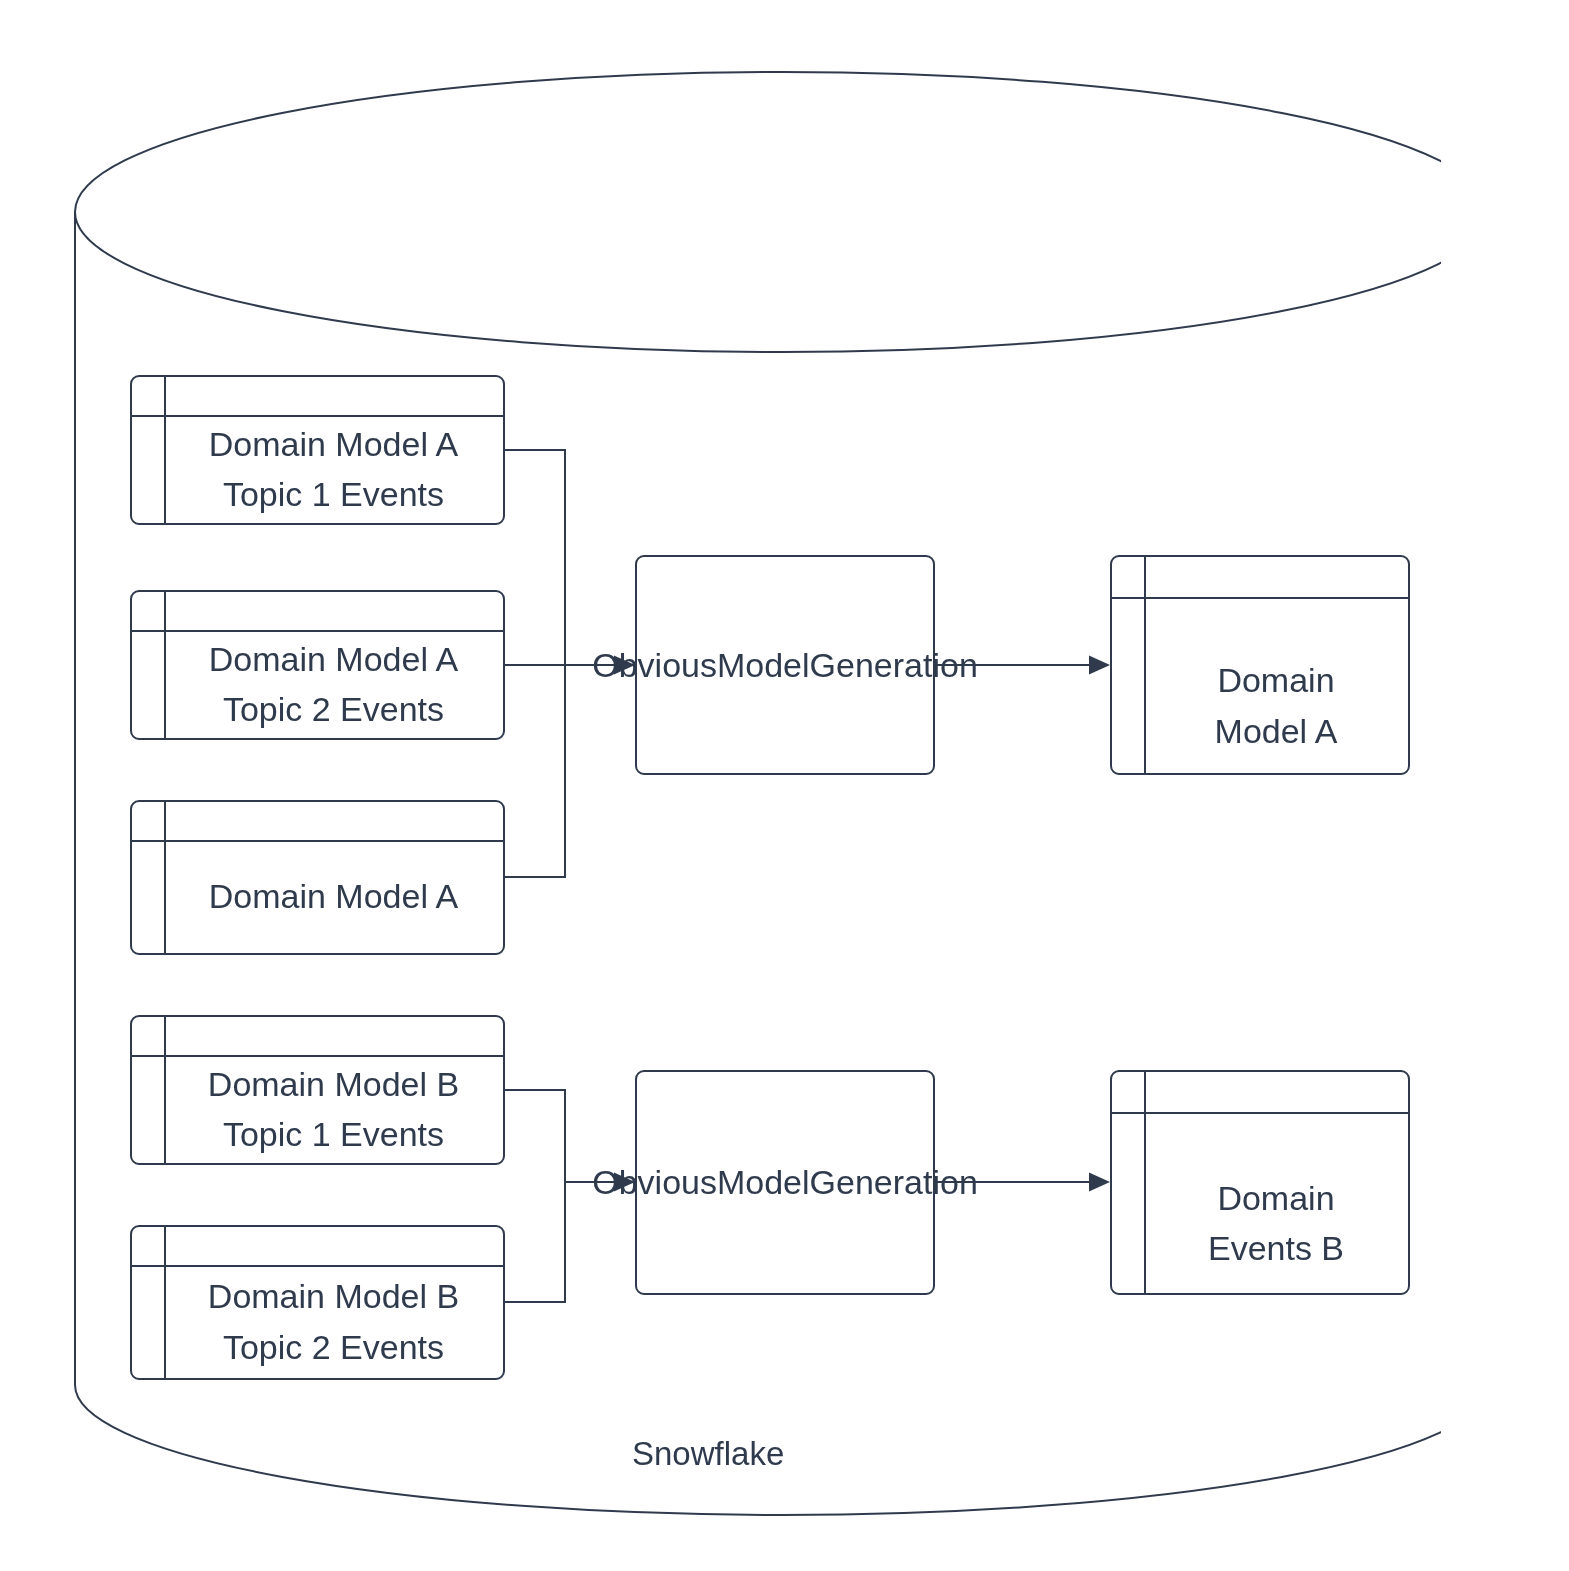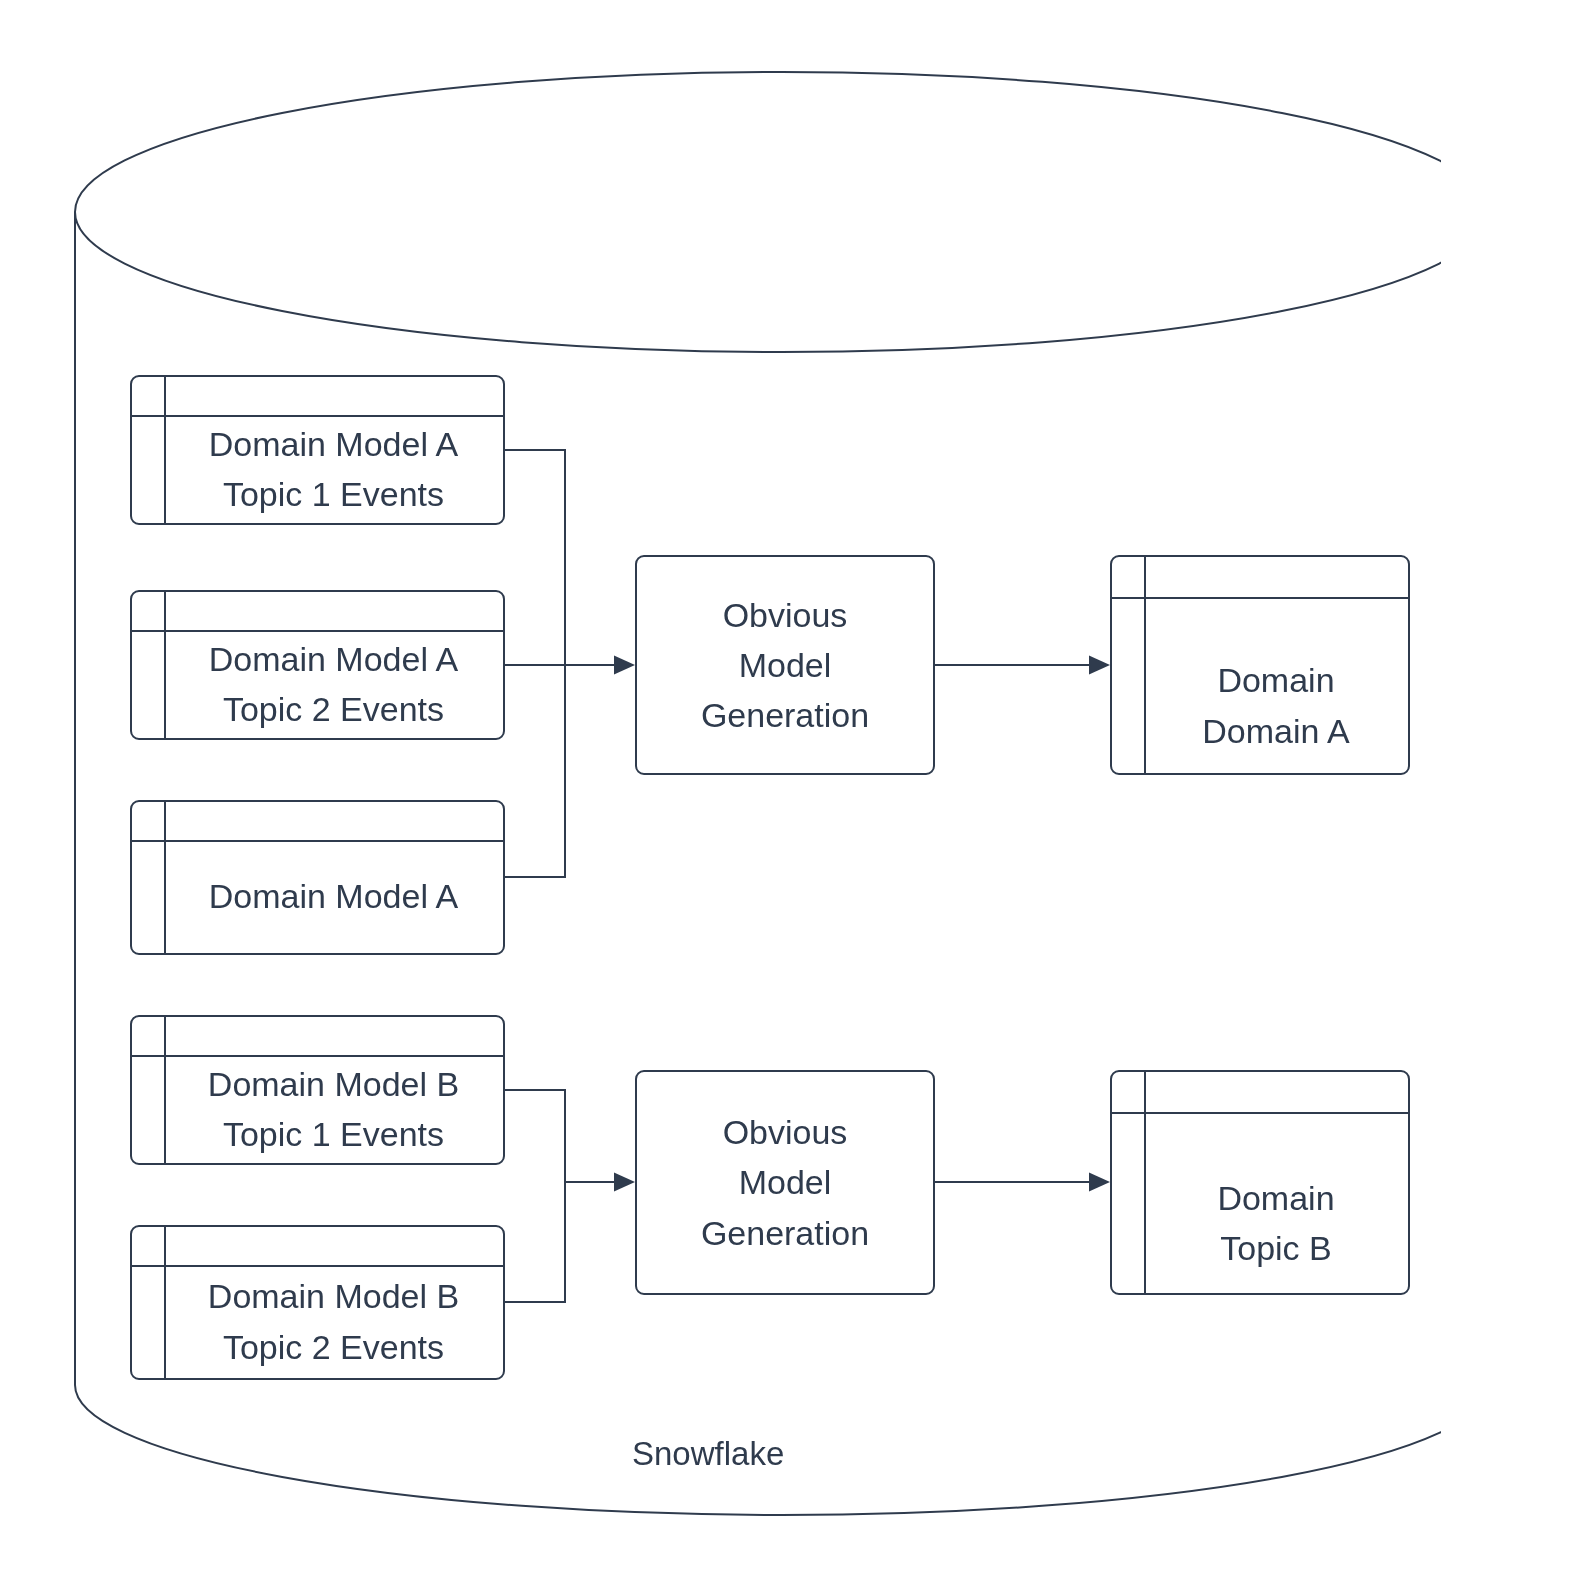--- a/index.html
+++ b/index.html
@@ -55,21 +55,21 @@
     font-size:34px;
     line-height:1.48;
     color:var(--text);
   }
   
   .output-table .header-line{top:40px;}
   .output-table .table-label{top:40px;margin-top:41px;}
   
   .process-node{
     display:flex;
-    flex-direction:column;
+    flex-direction:row;
     align-items:center;
     justify-content:center;
     text-align:center;
     font-size:34px;
     line-height:1.48;
   }
   
   #src-a1{left:130px;top:375px;width:375px;height:150px;}
   #src-a2{left:130px;top:590px;width:375px;height:150px;}
   #src-a3{left:130px;top:800px;width:375px;height:155px;}
@@ -187,28 +187,28 @@
     <span>Obvious</span>
     <span>Model</span>
     <span>Generation</span>
   </div>
 
   <div id="out-a" class="node table-node output-table">
     <div class="header-line"></div>
     <div class="col-line"></div>
     <div class="table-label">
       <span>Domain</span>
-      <span>Domain A</span>
+      <span>Model A</span>
     </div>
   </div>
 
   <div id="out-b" class="node table-node output-table">
     <div class="header-line"></div>
     <div class="col-line"></div>
     <div class="table-label">
       <span>Domain</span>
-      <span>Topic B</span>
+      <span>Events B</span>
     </div>
   </div>
 
   <div id="cylinder-label">Snowflake</div>
 
 </div>
 
 </body></html>

